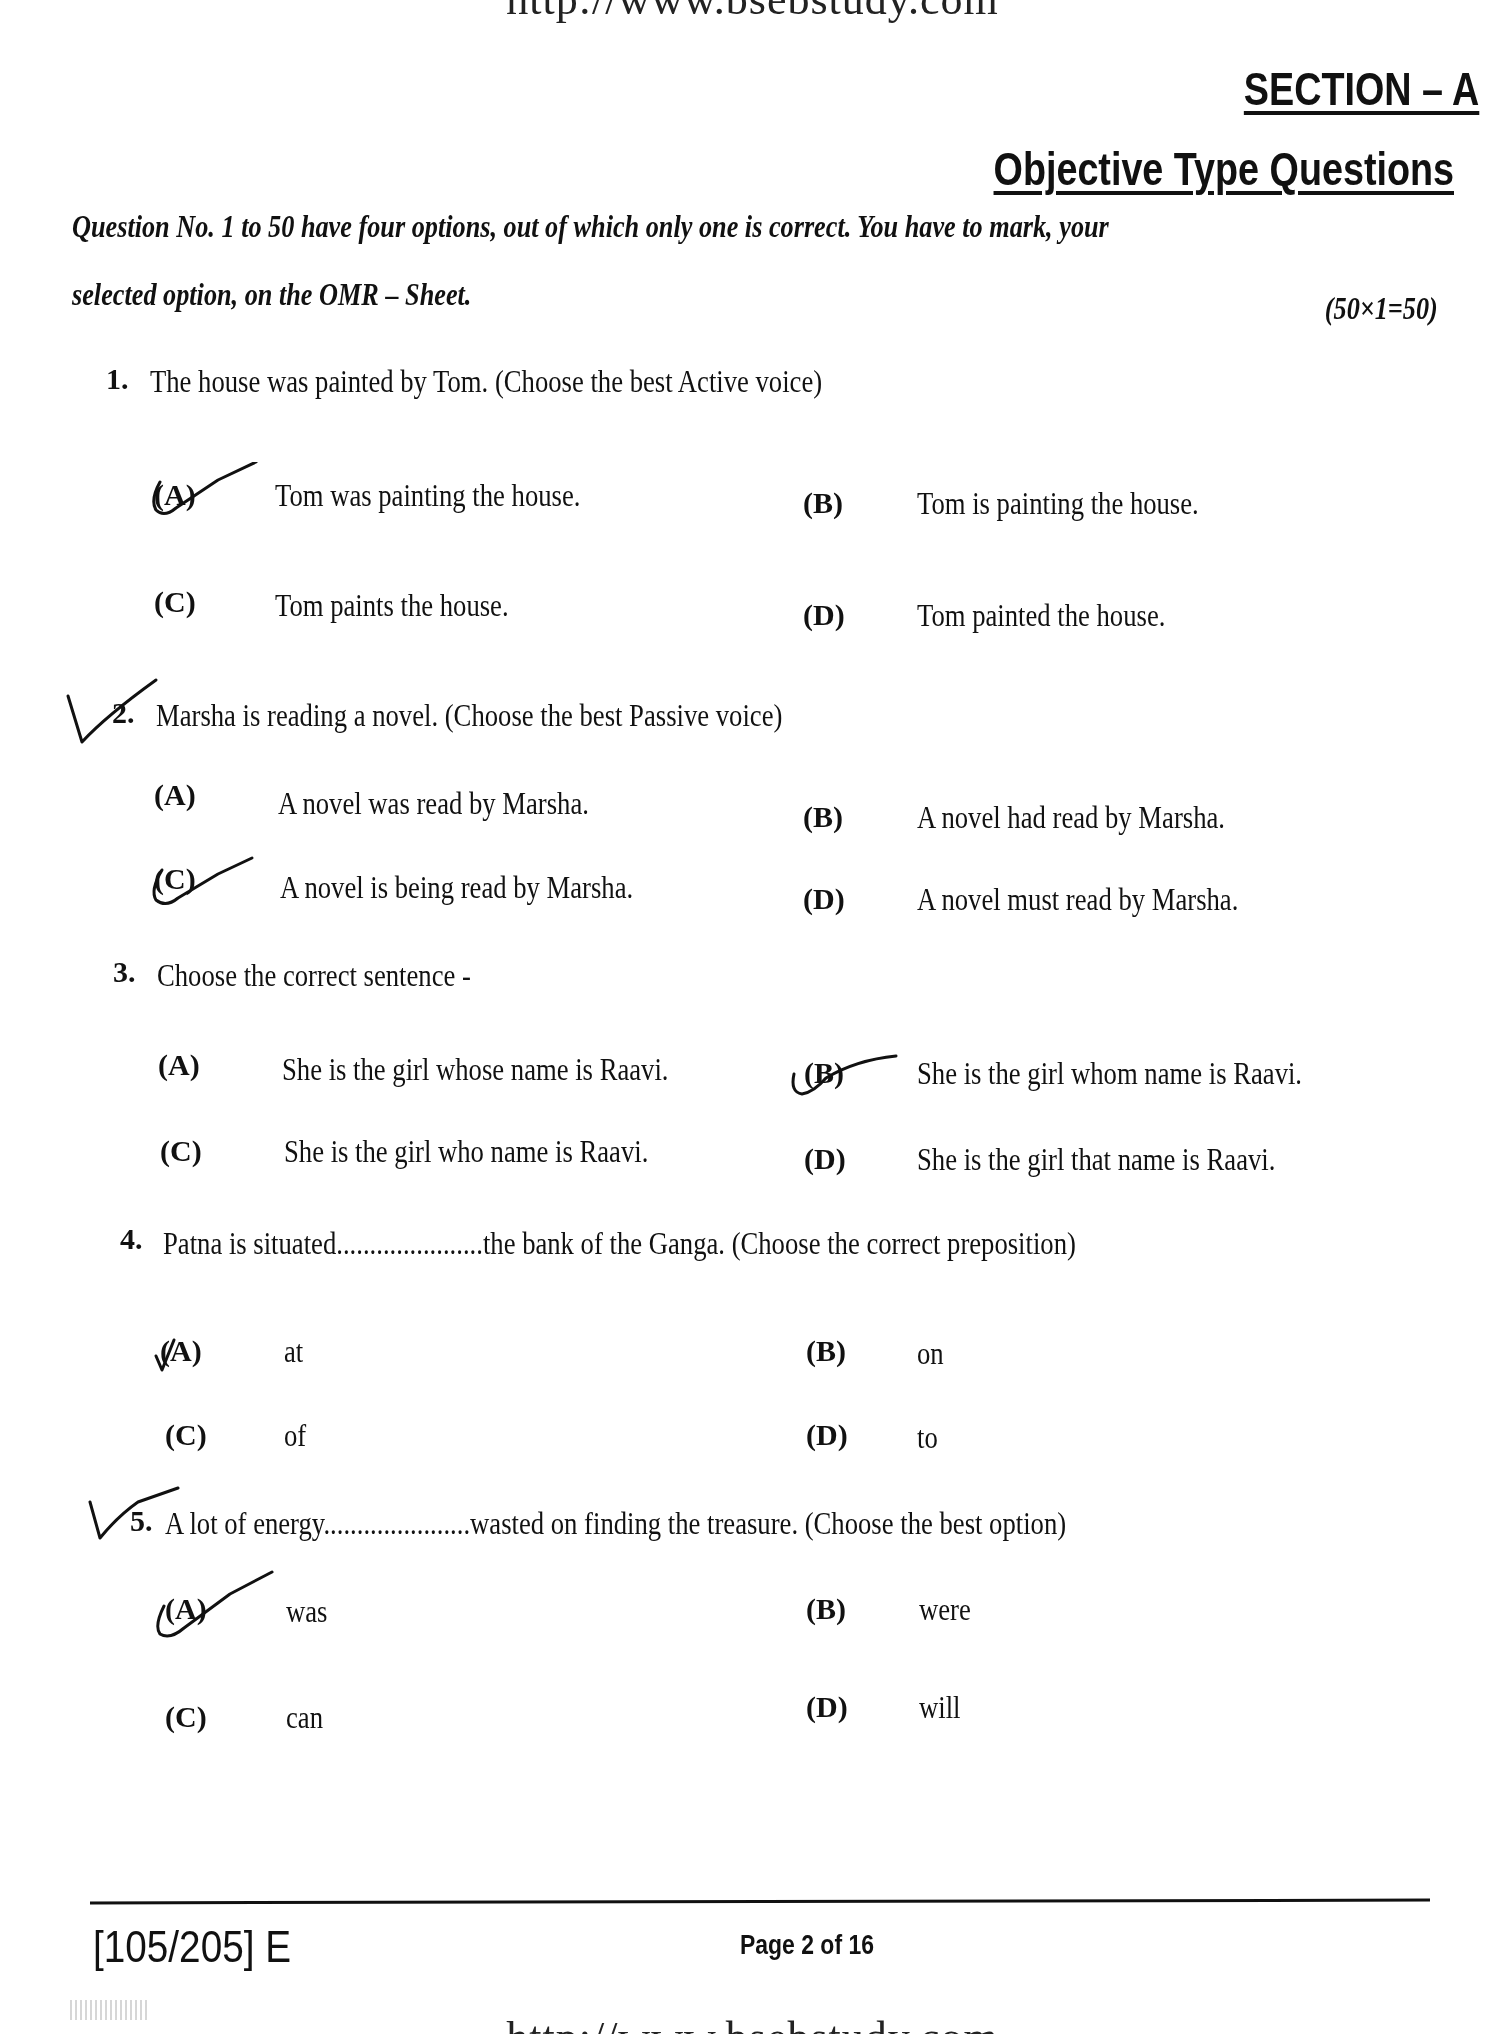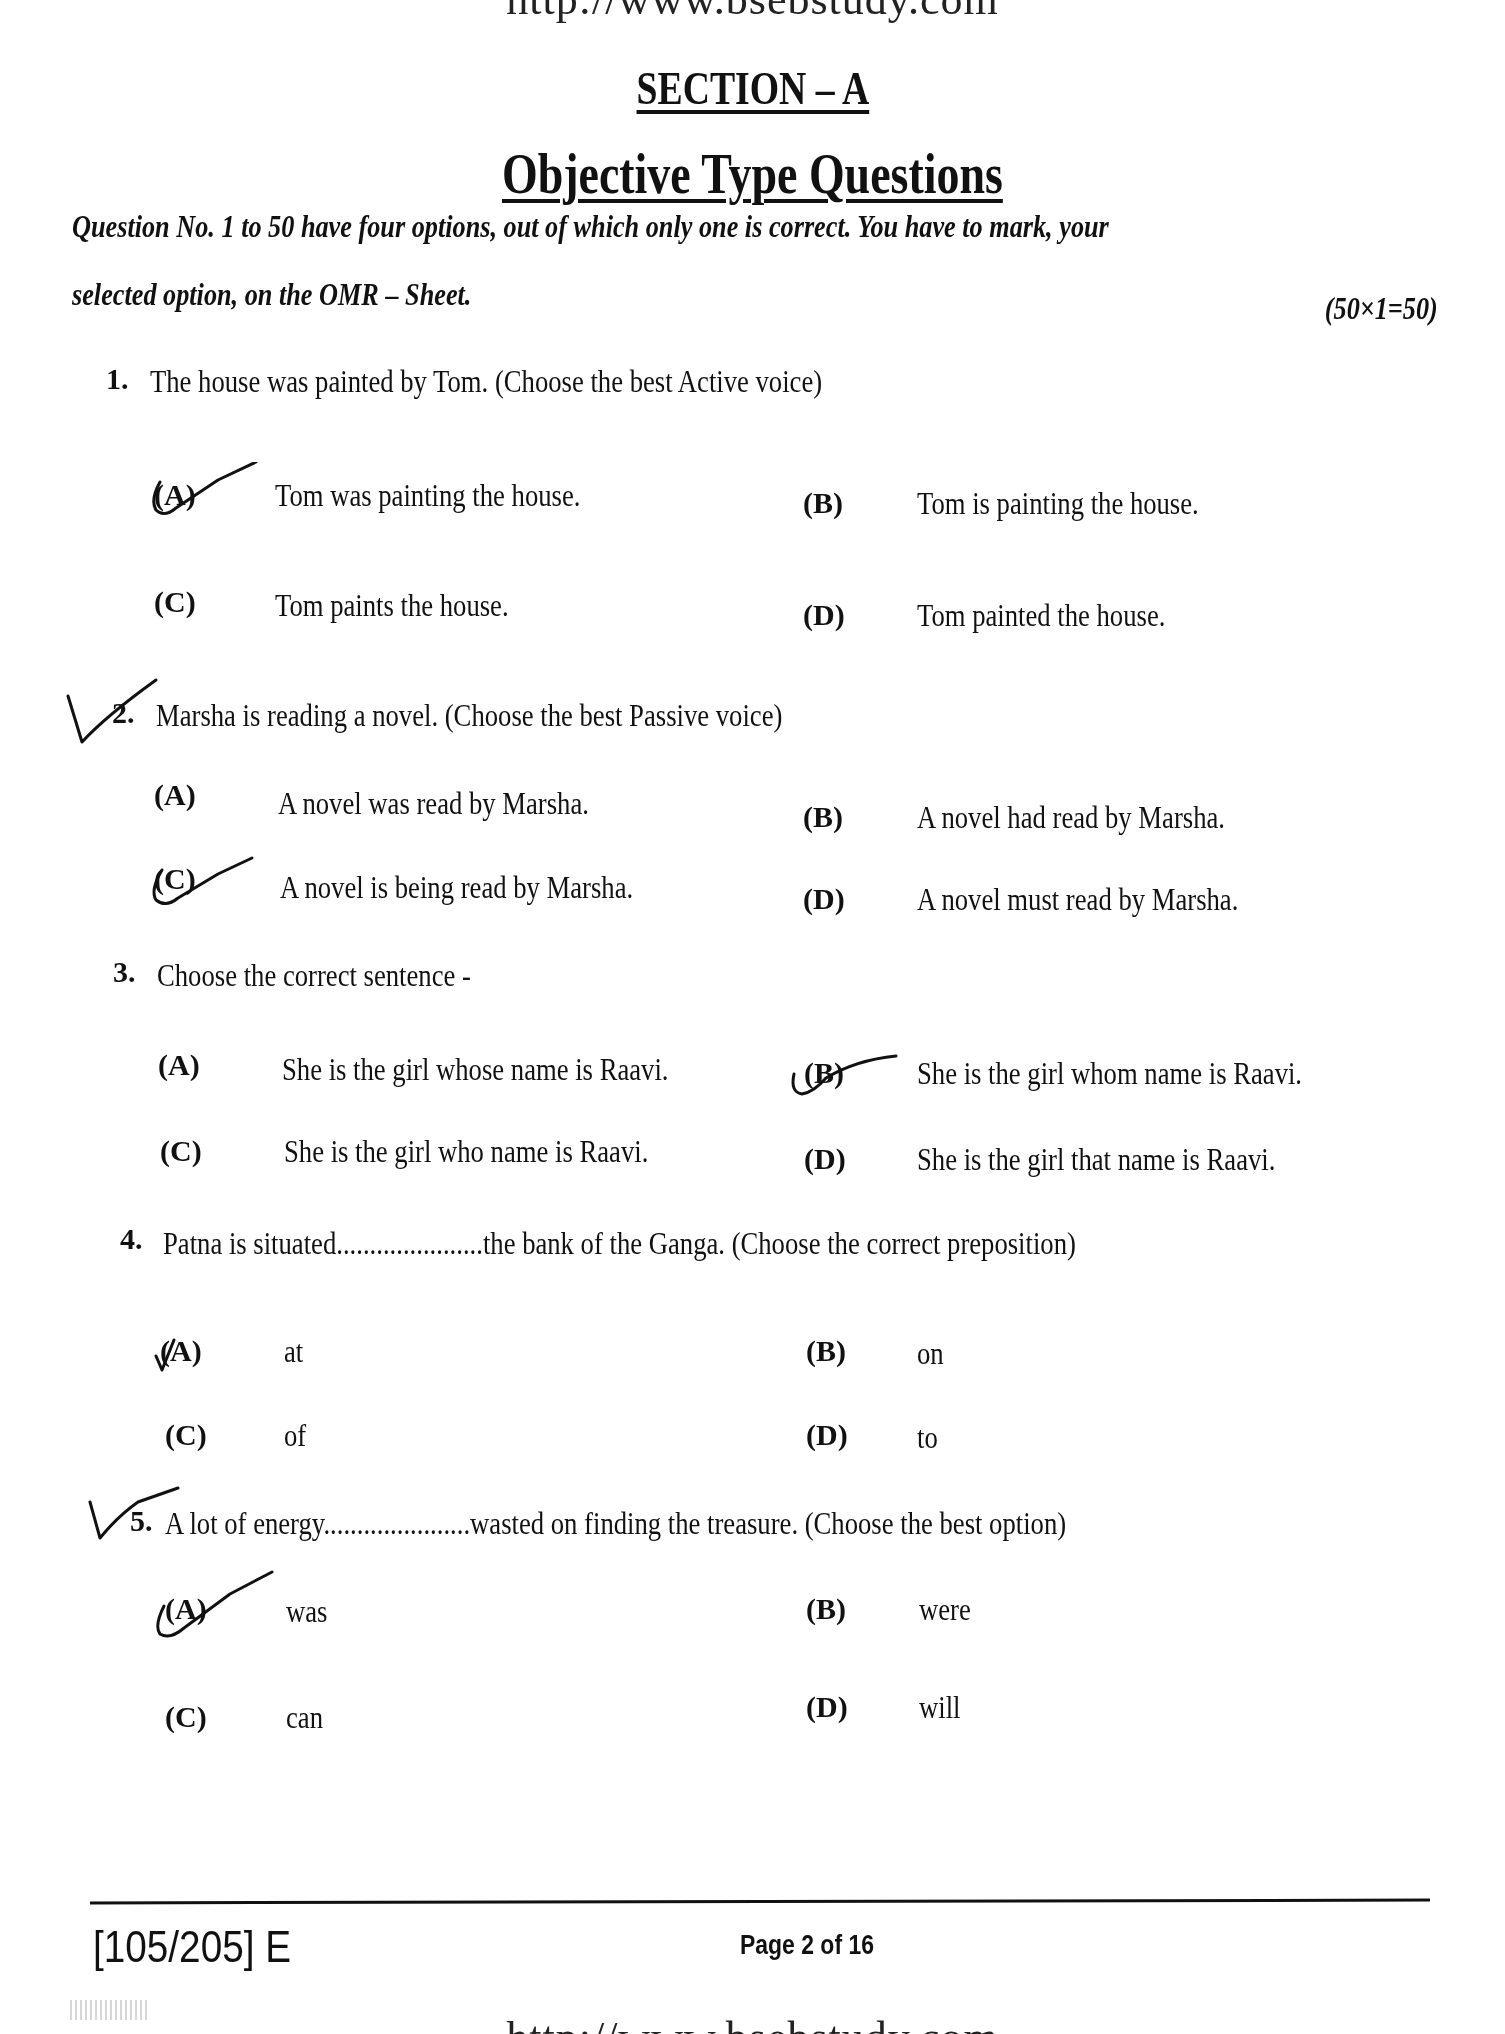--- a/index.html
+++ b/index.html
@@ -1,24 +1,24 @@
 <!DOCTYPE html>
 <html><head>
 <meta charset="utf-8">
 <style>
   html, body { margin:0; padding:0; }
   body { width:1505px; height:2034px; background:#ffffff; position:relative; overflow:hidden; color:#111; font-family:"Liberation Serif", serif; }
   .abs { position:absolute; white-space:nowrap; }
   .url { font-family:"Liberation Serif", serif; font-size:44px; color:#222; left:0; width:1505px; text-align:center; letter-spacing:1px; }
   .url-top { top:-26px; }
   .url-bottom { top:2012px; }
-  .heading { font-family:Liberation Serif, serif; font-weight:bold; left:0; width:1505px; text-align:center; }
+  .heading { font-family:Liberation Sans, sans-serif; font-weight:bold; left:0; width:1505px; text-align:right; }
   .heading span { display:inline-block; transform:scaleX(0.82); text-decoration:underline; text-decoration-thickness:4px; text-underline-offset:6px; }
   .h-section { top:62px; font-size:46px; }
-  .h-objective { top:142px; font-size:56px; }
+  .h-objective { top:142px; font-size:46px; }
   .instr { font-family:"Liberation Serif", serif; font-style:italic; font-weight:bold; font-size:32px; transform-origin:left top; transform:scaleX(0.82); }
   .marks { font-family:"Liberation Serif", serif; font-style:italic; font-weight:bold; font-size:32px; transform-origin:right top; transform:scaleX(0.82); right:67px; }
   .qnum { font-family:"Liberation Serif", serif; font-weight:bold; font-size:30px; }
   .qtext, .otext { font-family:"Liberation Serif", serif; font-size:31px; transform-origin:left top; transform:scaleX(0.86); }
   .olabel { font-family:"Liberation Serif", serif; font-weight:bold; font-size:30px; }
   .rule { position:absolute; left:90px; width:1340px; top:1900px; height:3px; background:#111; transform:rotate(-0.12deg); }
   .code { font-family:"Liberation Sans", sans-serif; font-size:44px; left:93px; top:1922px; transform-origin:left top; transform:scaleX(0.88); }
   .page { font-family:"Liberation Sans", sans-serif; font-weight:bold; font-size:27px; left:740px; top:1930px; transform-origin:left top; transform:scaleX(0.85); }
   .tick { position:absolute; pointer-events:none; }
   .tick path { fill:none; stroke:#111; stroke-width:3; stroke-linecap:round; stroke-linejoin:round; }

